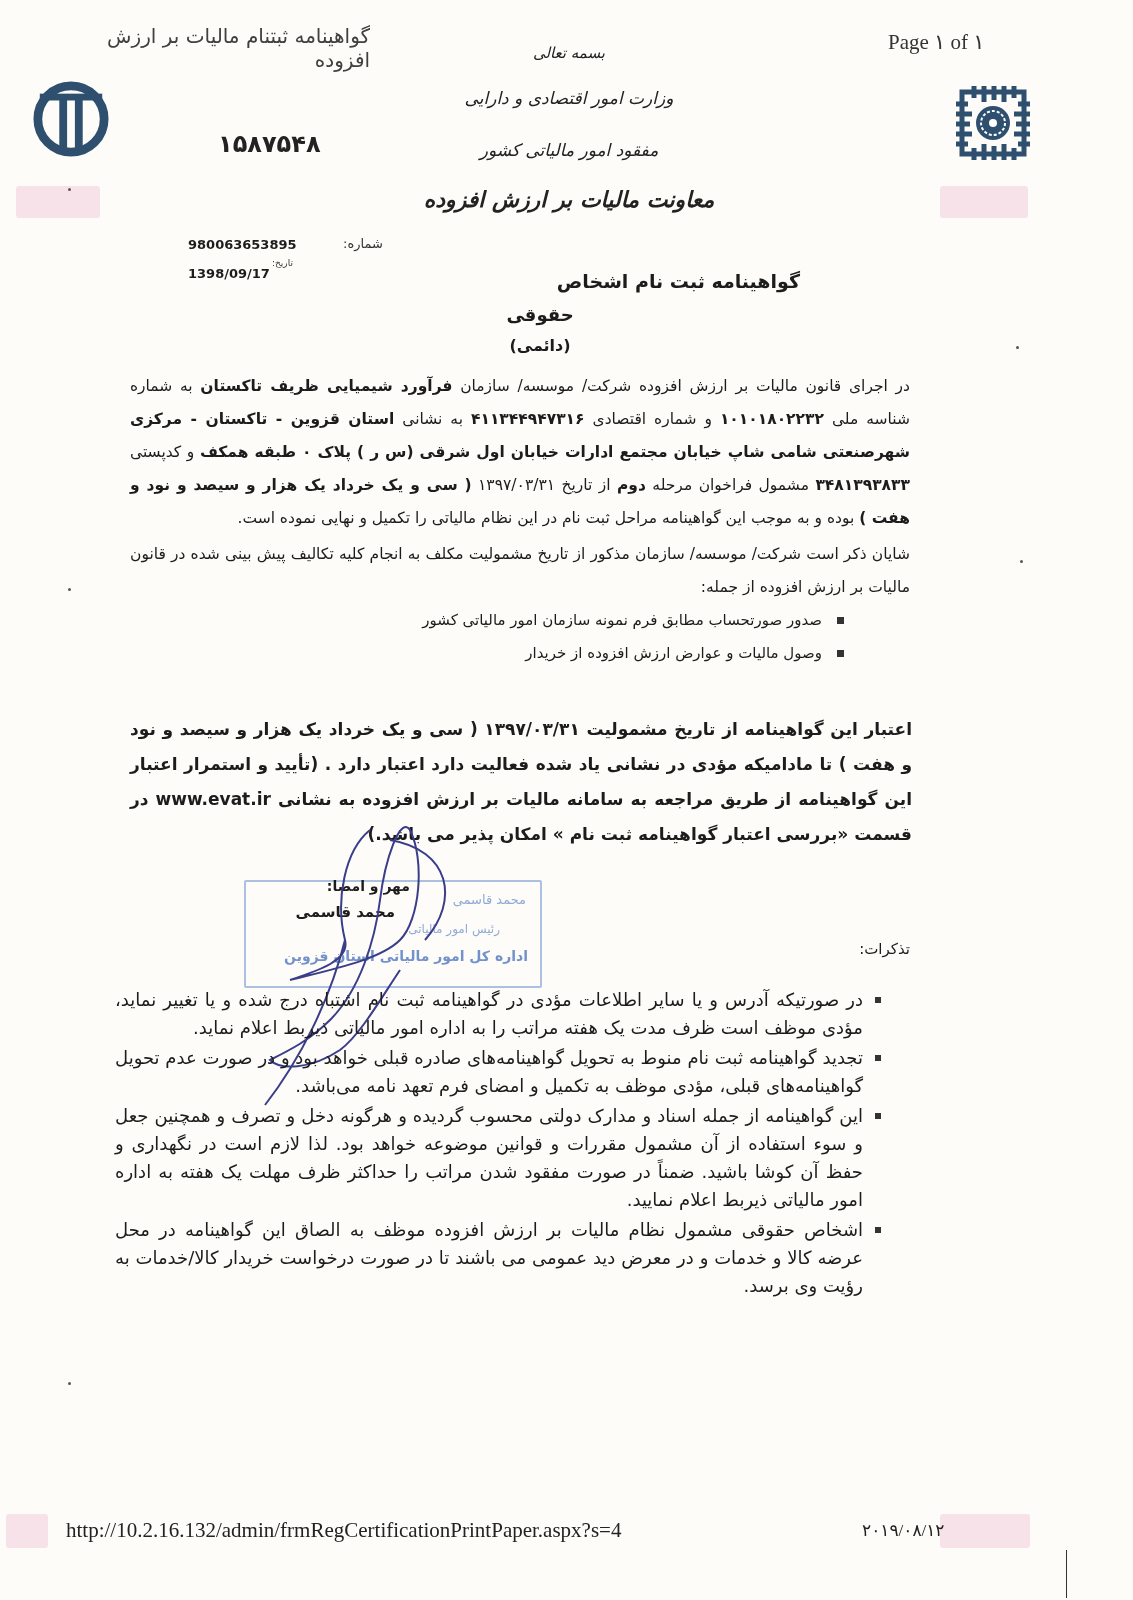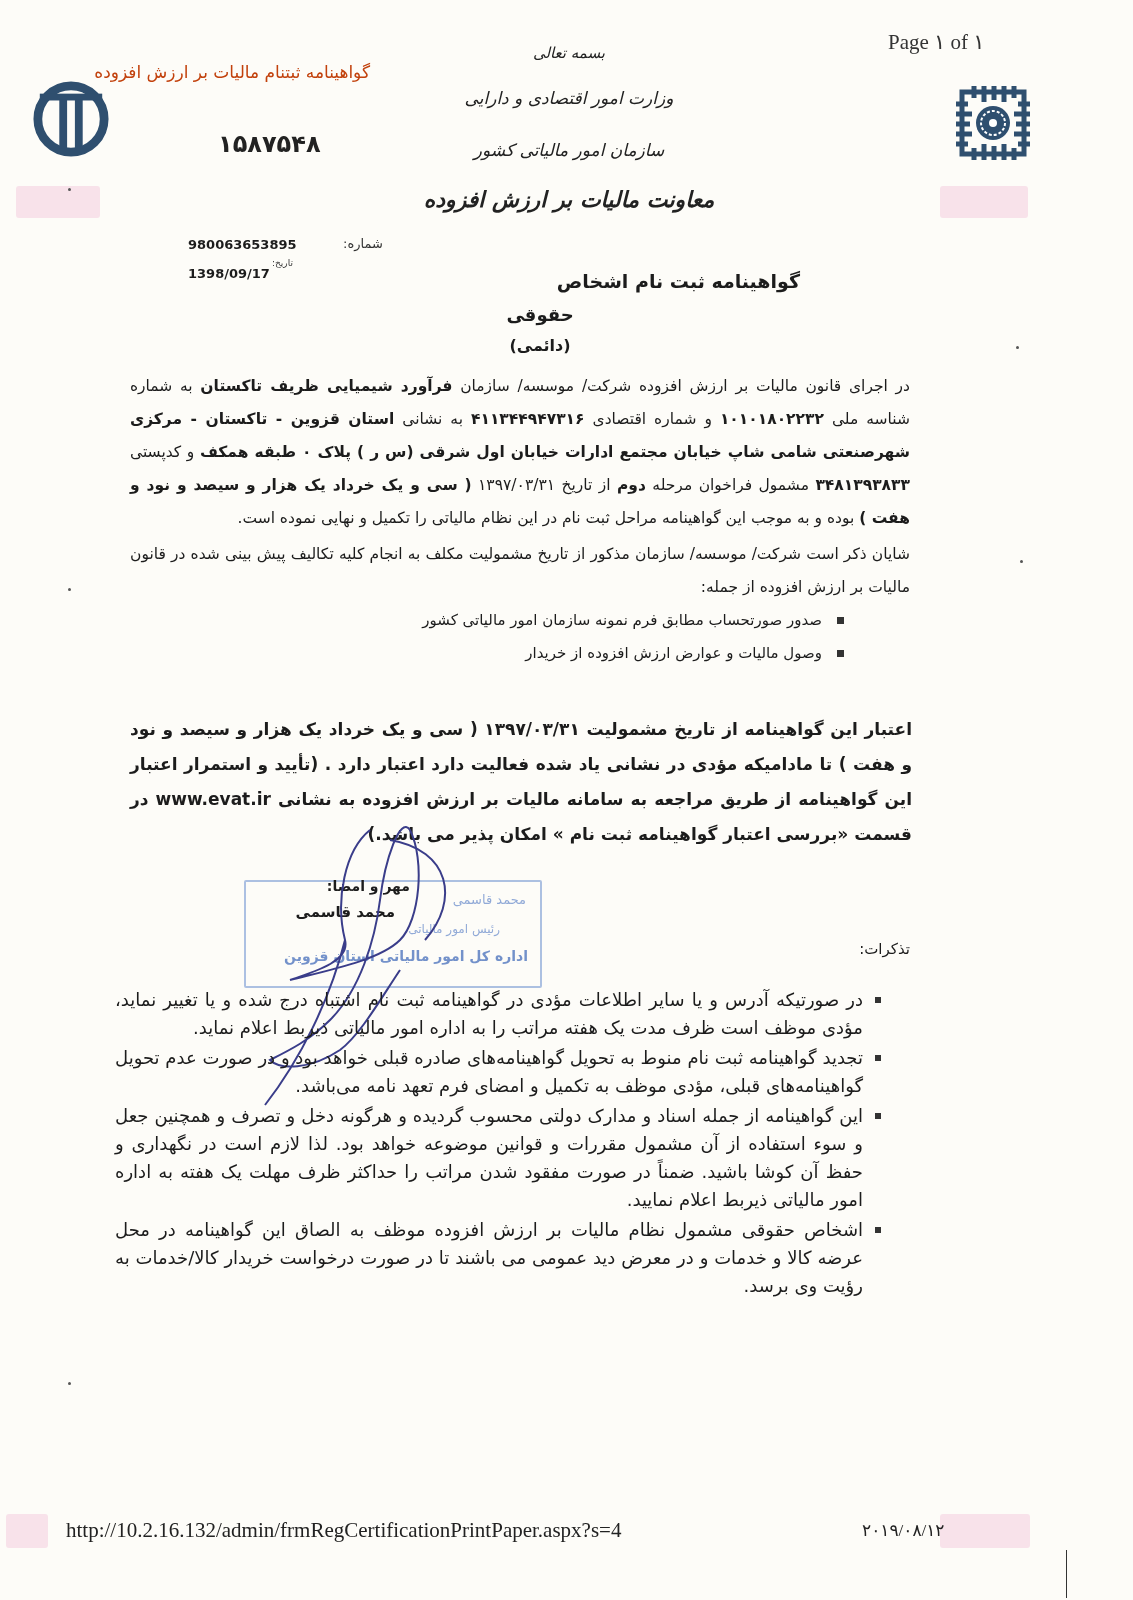--- a/index.html
+++ b/index.html
@@ -7,21 +7,21 @@
     width: 1133px; height: 1600px; overflow: hidden;
     background: #fdfcf8;
     font-family: "DejaVu Sans", sans-serif;
     color: #1c1c1c;
     position: relative;
   }
   .abs { position: absolute; }
   .rtl { direction: rtl; text-align: right; unicode-bidi: plaintext; }
 
   
-  #doc-header-title { left: 60px; top: 24px; width: 310px; font-size: 17px; color: #c2410c; margin-top: 38px; }
+  #doc-header-title { left: 60px; top: 24px; width: 310px; font-size: 20px; color: #404040; }
   #page-indicator { left: 888px; top: 30px; font-family: "Liberation Serif", serif; font-size: 21px; color: #333; }
 
   
   #logo-left { left: 32px; top: 80px; width: 78px; height: 78px; }
   #logo-right { left: 952px; top: 82px; width: 82px; height: 82px; }
 
   
   #serial-number { left: 218px; top: 130px; font-size: 24px; font-weight: bold; letter-spacing: 3px; color: #222; }
 
   
@@ -92,21 +92,21 @@
     <rect x="8" y="14" width="64" height="7" fill="#2f4f6f"></rect>
     <rect x="28" y="20" width="8" height="50" fill="#2f4f6f"></rect>
     <rect x="44" y="20" width="8" height="50" fill="#2f4f6f"></rect>
   </svg>
 </div>
 
 <div id="serial-number" class="abs">۱۵۸۷۵۴۸</div>
 
 <div id="head-1" class="abs center-head">بسمه تعالی</div>
 <div id="head-2" class="abs center-head">وزارت امور اقتصادی و دارایی</div>
-<div id="head-3" class="abs center-head">سازمان امور مالیاتی کشور</div>
+<div id="head-3" class="abs center-head">مفقود امور مالیاتی کشور</div>
 <div id="head-4" class="abs center-head">معاونت مالیات بر ارزش افزوده</div>
 
 <div id="logo-right" class="abs">
   <svg viewBox="0 0 82 82" width="82" height="82">
     <g fill="none" stroke="#2f4f6f" stroke-width="5">
       <path d="M22 4 V16 M32 4 V20 M42 4 V18 M52 4 V20 M62 4 V16"></path>
       <path d="M22 78 V66 M32 78 V62 M42 78 V64 M52 78 V62 M62 78 V66"></path>
       <path d="M4 22 H16 M4 32 H20 M4 42 H18 M4 52 H20 M4 62 H16"></path>
       <path d="M78 22 H66 M78 32 H62 M78 42 H64 M78 52 H62 M78 62 H66"></path>
       <rect x="10" y="10" width="62" height="62"></rect>

